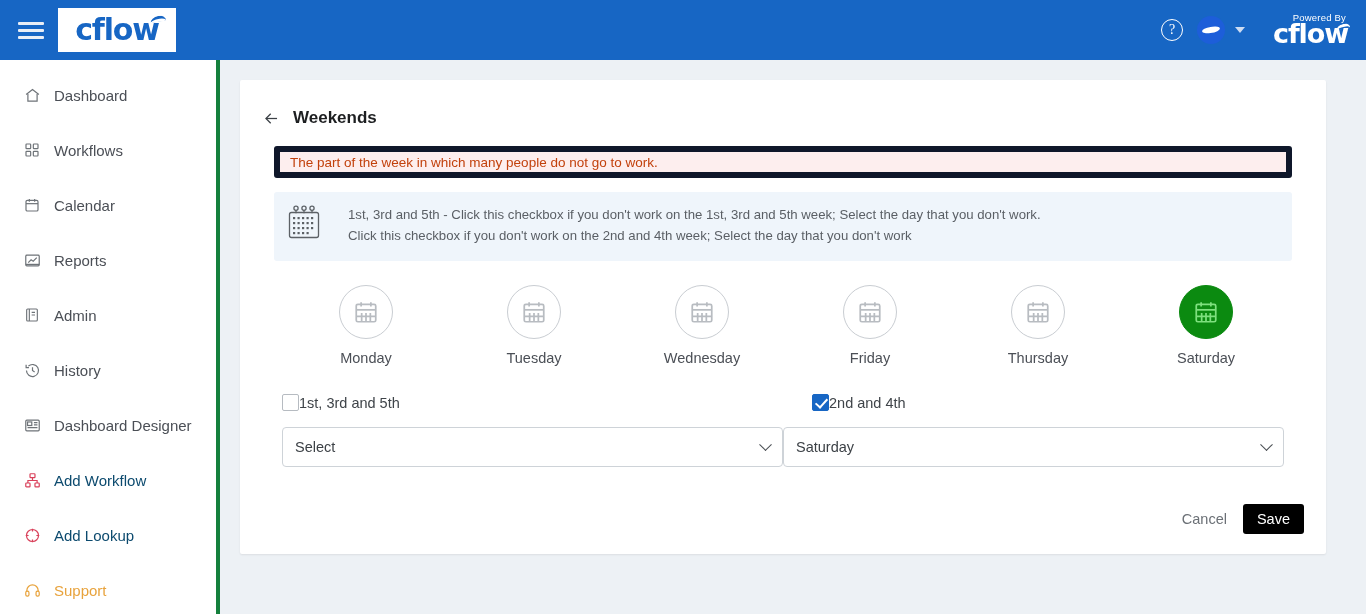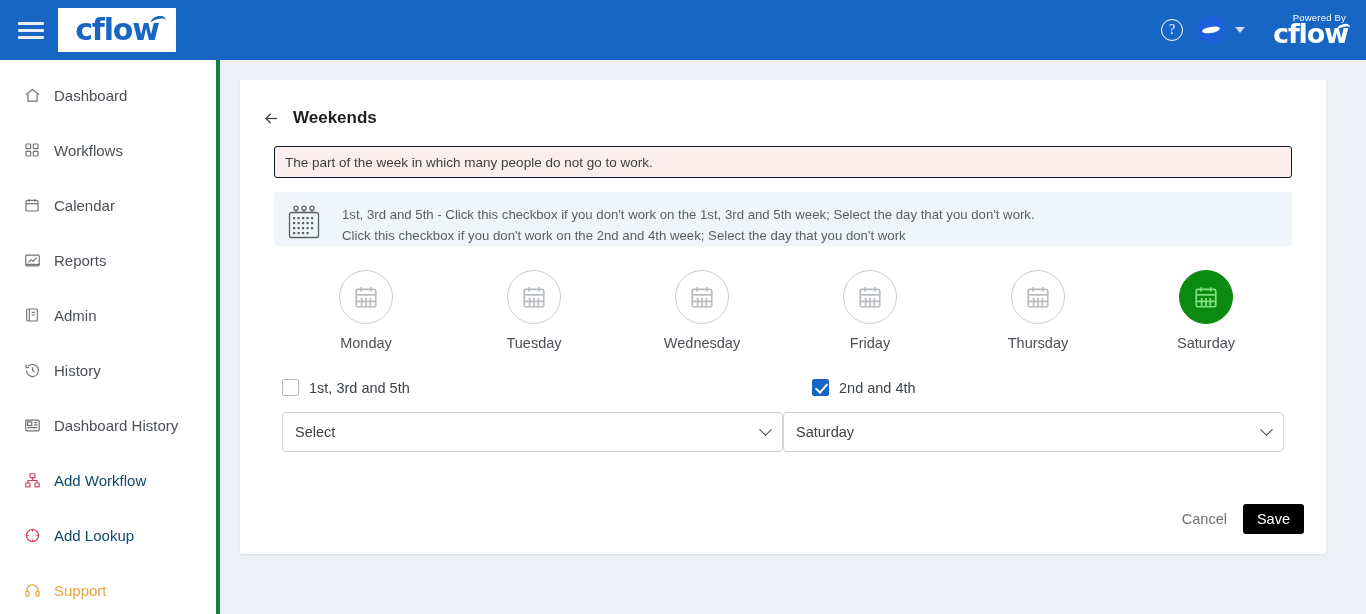--- a/index.html
+++ b/index.html
@@ -145,35 +145,35 @@
   }
   .back-arrow { cursor: pointer; display: flex; align-items: center; }
   .card-title {
     font-size: 17px; font-weight: 700; color: #1d1f21;
   }
 
   .alert {
     margin: 8px 14px 0 14px;
     height: 32px;
     background: #fdeeee;
-    border: 1px solid #0f172a;
+    border: 6px solid #0f172a;
     border-radius: 3px;
     display: flex; align-items: center;
     padding-left: 10px;
-    font-size: 13.5px; color: #404040;
+    font-size: 13.5px; color: #c2410c;
   }
 
   .info {
     margin: 14px 14px 0 14px;
     background: #eff5fb;
     border-radius: 3px;
     display: flex; align-items: flex-start;
     padding: 12px 10px 12px 12px;
-    gap: 20px;
-    height: 54px;
+    gap: 26px;
+    height: 69px;
   }
   .info-text { font-size: 13.2px; color: #5a5f65; line-height: 1.55; padding-top: 1px; }
 
   
   .days {
     display: flex; justify-content: space-between;
     margin: 24px 46px 0 52px;
   }
   .day { display: flex; flex-direction: column; align-items: center; cursor: pointer; width: 108px;}
   .day-circle {
@@ -185,21 +185,21 @@
     background: #0b8a10; border-color: #0b8a10;
   }
   .day-label {
     margin-top: 11px; font-size: 14.5px; color: #4b4f56;
   }
 
   
   .check-row {
     display: flex; margin: 28px 0 0 0; padding: 0 22px 0 22px;
   }
-  .check-col { width: 50%; display: flex; align-items: center; gap: 10px; }
+  .check-col { width: 50%; display: flex; align-items: center; }
   .check-col.right { padding-left: 29px; }
   .cbox {
     width: 17px; height: 17px; border-radius: 2px;
     border: 1.5px solid #b6bbc1; background: #fff;
     cursor: pointer; position: relative; flex: 0 0 17px;
   }
   .cbox.checked { background: #1766c4; border-color: #1766c4; }
   .cbox.checked::after {
     content: ""; position: absolute;
     left: 5px; top: 1px; width: 5px; height: 10px;
@@ -339,21 +339,21 @@
   </div>
 
   <div class="nav-item">
     <span class="ico">
       <svg width="17" height="17" viewBox="0 0 24 24" fill="none" stroke="#6e7378" stroke-width="1.7">
         <rect x="2.5" y="4.5" width="19" height="15" rx="1.5"></rect>
         <rect x="5" y="7" width="6" height="5"></rect>
           <path d="M14 8h5M14 11h5M5 15h14"></path>
       </svg>
     </span>
-    <span>Dashboard History</span>
+    <span>Dashboard Designer</span>
   </div>
 
   <div class="nav-item red">
     <span class="ico">
       <svg width="17" height="17" viewBox="0 0 24 24" fill="none" stroke="#d9405a" stroke-width="1.7">
         <rect x="8.5" y="2.5" width="7" height="5.5" rx="1"></rect>
         <rect x="2.5" y="15.5" width="6" height="5.5" rx="1"></rect>
         <rect x="15.5" y="15.5" width="6" height="5.5" rx="1"></rect>
         <path d="M12 8v4M5.5 15.5v-3.5h13v3.5"></path>
       </svg>

